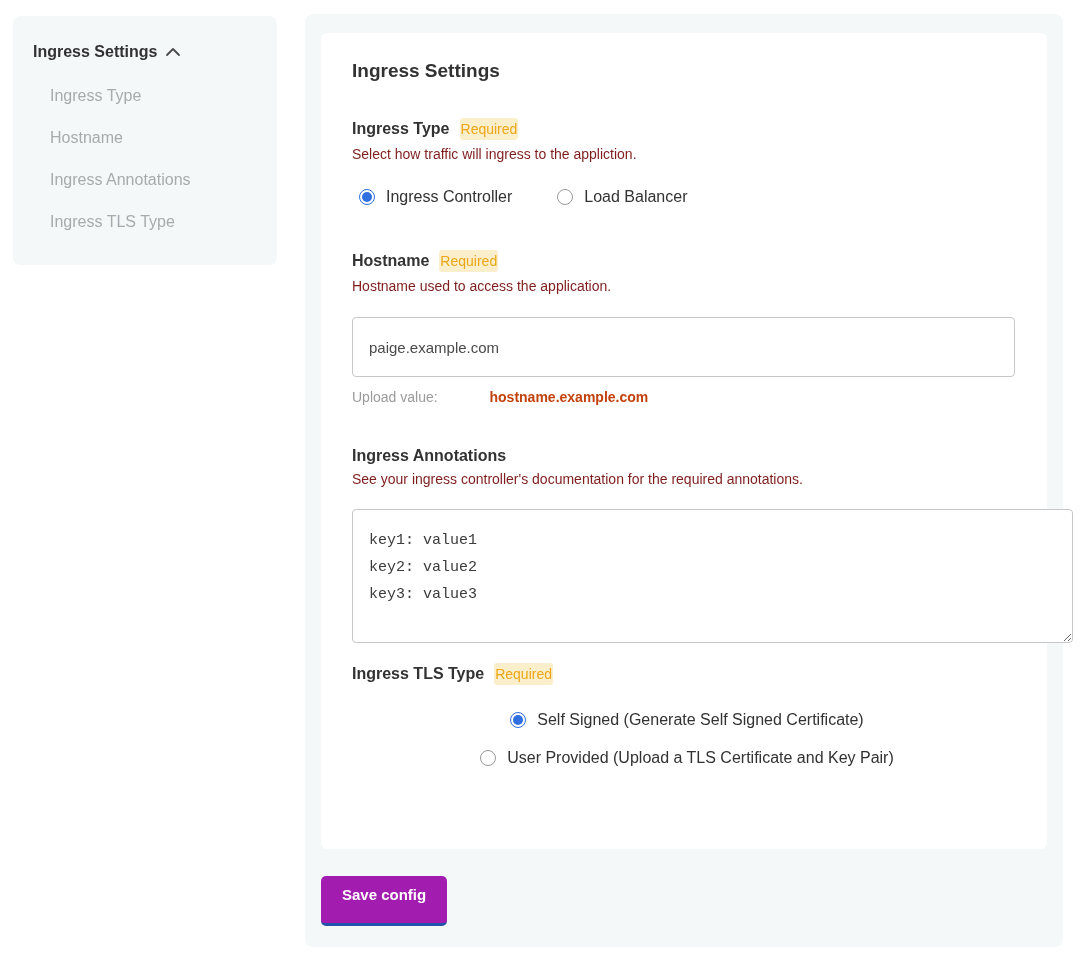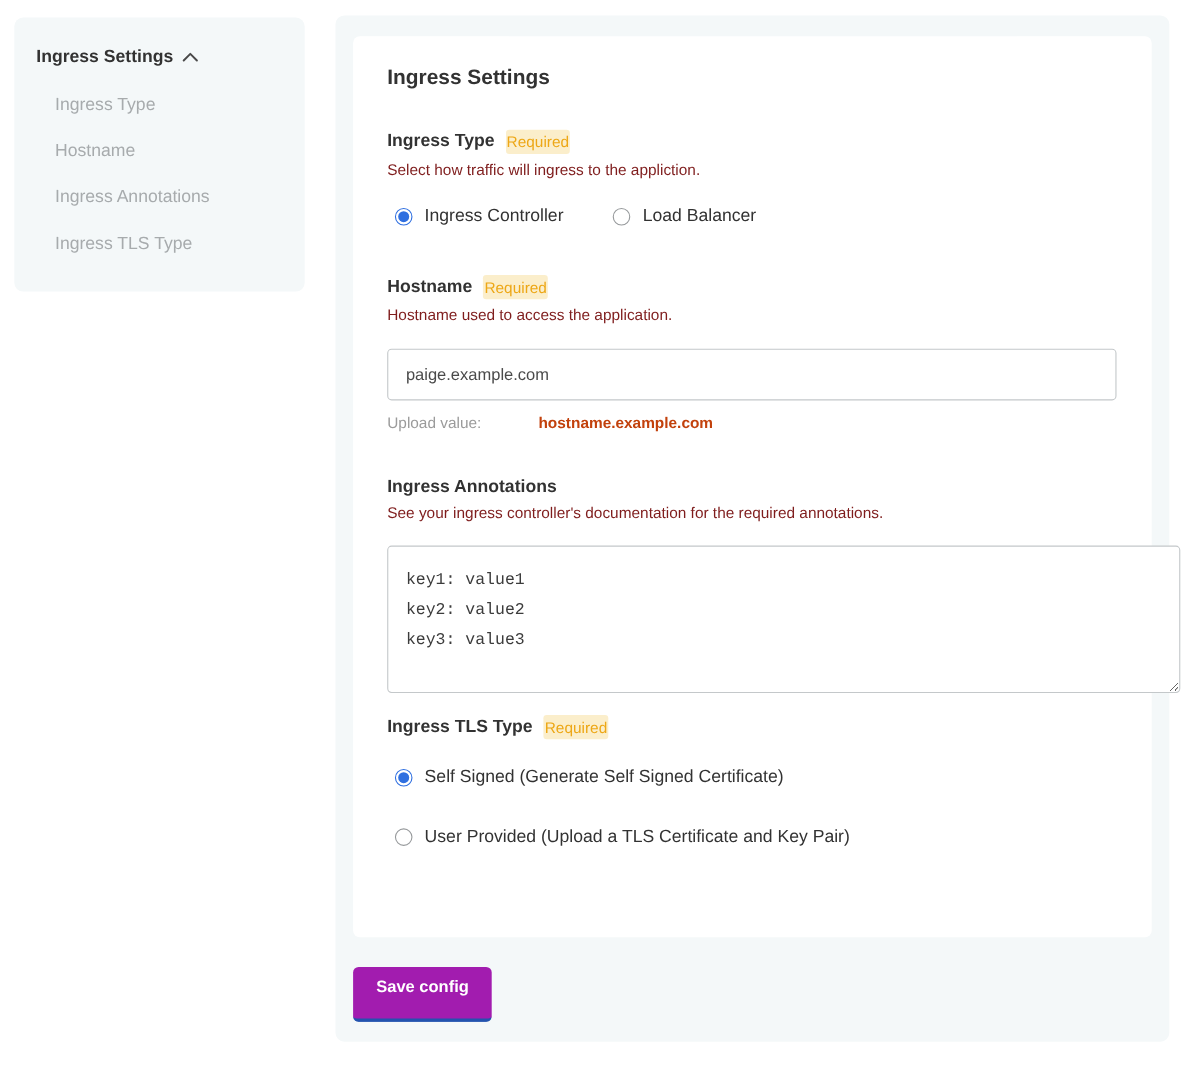--- a/index.html
+++ b/index.html
@@ -60,42 +60,42 @@
     background: #fbeecb;
     color: #eda716;
     font-size: 14px;
     padding: 3px 1px;
     border-radius: 3px;
   }
   .help-text { margin-top: 6px; font-size: 14px; color: #7f1d1d; }
 
   
   .radio-row { display: flex; align-items: flex-start; gap: 38px; margin-top: 26px; }
-  .radio-stack { display: flex; flex-direction: column; gap: 36px; margin-top: 26px; }
+  .radio-stack { display: flex; flex-direction: column; gap: 20px; margin-top: 26px; align-items: center; }
   .radio {
     display: inline-flex; align-items: center; gap: 11px;
     margin-left: 7px; cursor: pointer;
   }
   .rb {
     width: 16px; height: 16px; flex: 0 0 16px;
     border: 1px solid #979a9c; border-radius: 50%;
     background: #ffffff; position: relative; display: inline-block;
   }
   .rb.checked { border-color: #2f6fe0; }
   .rb.checked::after {
     content: ''; position: absolute; left: 2px; top: 2px;
     width: 10px; height: 10px; border-radius: 50%;
     background: #2f6fe0;
   }
   .radio-label { font-size: 16px; color: #323232; }
 
   
   .text-input {
     margin-top: 23px;
-    width: 663px; height: 47px;
+    width: 663px; height: 60px;
     border: 1px solid #c4c8ca;
     border-radius: 4px;
     padding: 0 16px;
     font-size: 15px;
     color: #4a4a4a;
     font-family: "Liberation Sans", "DejaVu Sans", sans-serif;
     background: #ffffff;
     outline: none;
     display: block;
   }

